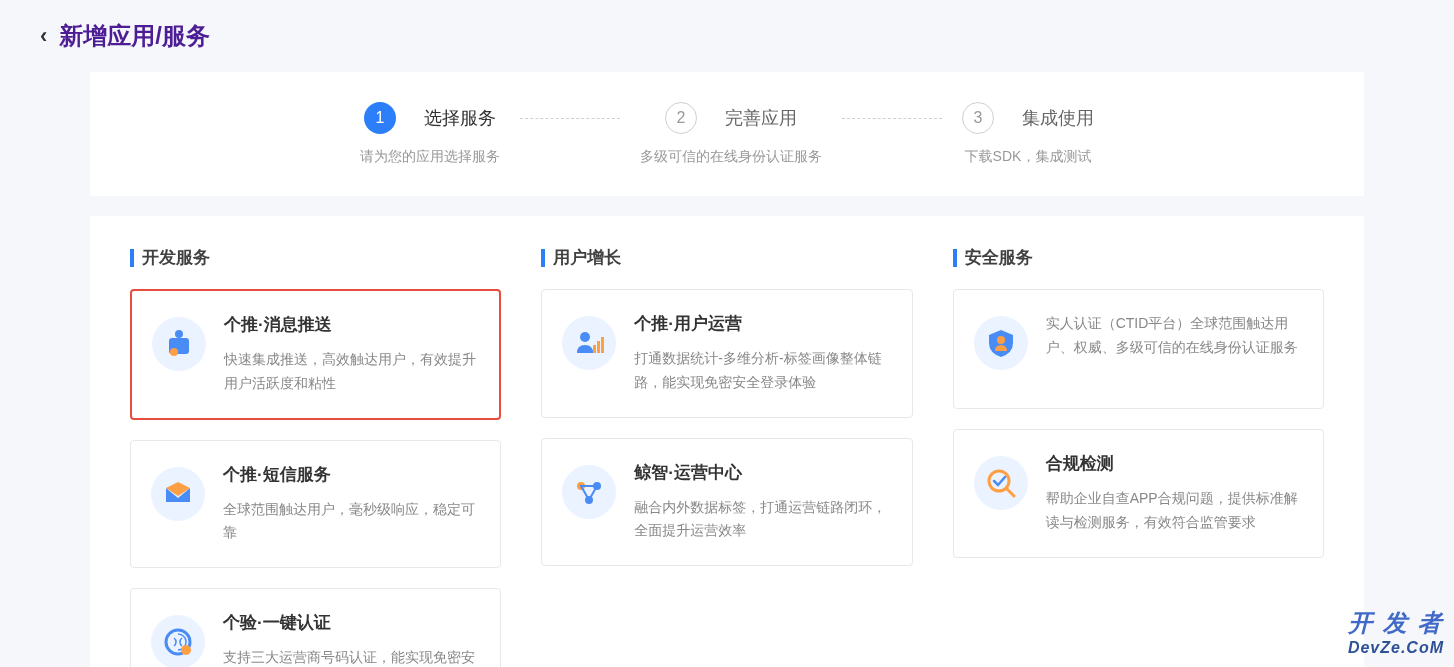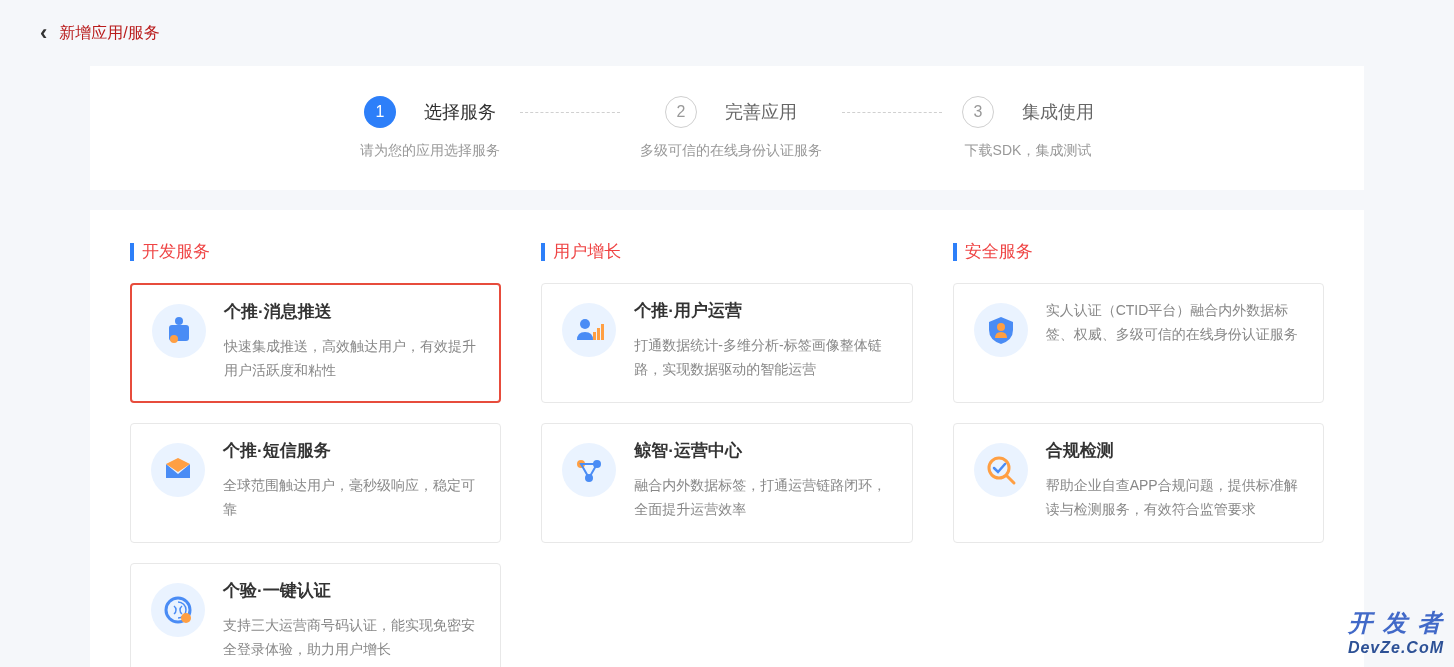--- a/index.html
+++ b/index.html
@@ -22,23 +22,23 @@
       background: #f5f7fa;
     }
     .back-icon {
       font-size: 22px;
       color: #333;
       margin-right: 12px;
       cursor: pointer;
       font-weight: bold;
     }
     .header-title {
-      font-size: 16px;
-      font-weight: 400;
-      color: #b91c1c;
+      font-size: 24px;
+      font-weight: 700;
+      color: #4c1d95;
     }
     .main-panel {
       background: #fff;
       margin: 0 90px 20px 90px;
       padding: 30px 0;
     }
     .steps {
       display: flex;
       justify-content: center;
       align-items: flex-start;
@@ -101,38 +101,38 @@
     }
     .columns {
       display: flex;
       gap: 40px;
     }
     .column {
       flex: 1;
     }
     .section-title {
       font-size: 17px;
-      font-weight: 400;
-      color: #ef4444;
+      font-weight: 700;
+      color: #404040;
       margin-bottom: 20px;
       display: flex;
       align-items: center;
     }
     .section-title::before {
       content: '';
       display: inline-block;
       width: 4px;
       height: 18px;
       background: #2d7ff9;
       margin-right: 8px;
     }
     .card {
       border: 1px solid #e8e8e8;
       border-radius: 4px;
-      padding: 15px 20px;
+      padding: 22px 20px;
       margin-bottom: 20px;
       display: flex;
       align-items: flex-start;
       gap: 18px;
       cursor: pointer;
       min-height: 120px;
     }
     .card.highlighted {
       border: 2.5px solid #e74c3c;
     }
@@ -273,21 +273,21 @@
           <svg width="32" height="32" viewBox="0 0 32 32">
             <circle cx="12" cy="10" r="5" fill="#4a8cf5"></circle>
             <path d="M4 26 Q4 18 12 18 Q20 18 20 26 Z" fill="#4a8cf5"></path>
             <rect x="20" y="18" width="3" height="8" fill="#ff9f43"></rect>
             <rect x="24" y="14" width="3" height="12" fill="#ff9f43"></rect>
             <rect x="28" y="10" width="3" height="16" fill="#ff9f43"></rect>
           </svg>
         </div>
         <div class="card-content">
           <div class="card-title">个推·用户运营</div>
-          <div class="card-desc">打通数据统计-多维分析-标签画像整体链路，实现数据驱动的智能运营</div>
+          <div class="card-desc">打通数据统计-多维分析-标签画像整体链路，能实现免密安全登录体验</div>
         </div>
       </div>
 
       <div class="card">
         <div class="card-icon">
           <svg width="32" height="32" viewBox="0 0 32 32">
             <circle cx="8" cy="10" r="4" fill="#ff9f43"></circle>
             <circle cx="24" cy="10" r="4" fill="#4a8cf5"></circle>
             <circle cx="16" cy="24" r="4" fill="#4a8cf5"></circle>
             <path d="M8 10 L24 10 L16 24 Z" fill="none" stroke="#4a8cf5" stroke-width="2"></path>
@@ -305,21 +305,21 @@
 
       <div class="card">
         <div class="card-icon">
           <svg width="32" height="32" viewBox="0 0 32 32">
             <path d="M16 3 L28 8 L28 16 Q28 26 16 30 Q4 26 4 16 L4 8 Z" fill="#4a8cf5"></path>
             <circle cx="16" cy="13" r="4" fill="#ff9f43"></circle>
             <path d="M10 24 Q10 18 16 18 Q22 18 22 24 Z" fill="#ff9f43"></path>
           </svg>
         </div>
         <div class="card-content">
-          <div class="card-desc">实人认证（CTID平台）融合内外数据标签、权威、多级可信的在线身份认证服务</div>
+          <div class="card-desc">实人认证（CTID平台）全球范围触达用户、权威、多级可信的在线身份认证服务</div>
         </div>
       </div>
 
       <div class="card">
         <div class="card-icon">
           <svg width="32" height="32" viewBox="0 0 32 32">
             <circle cx="14" cy="14" r="10" fill="none" stroke="#ff9f43" stroke-width="3"></circle>
             <line x1="22" y1="22" x2="29" y2="29" stroke="#ff9f43" stroke-width="3" stroke-linecap="round"></line>
             <path d="M9 14 L13 18 L20 10" stroke="#4a8cf5" stroke-width="2.5" fill="none" stroke-linecap="round"></path>
           </svg>

